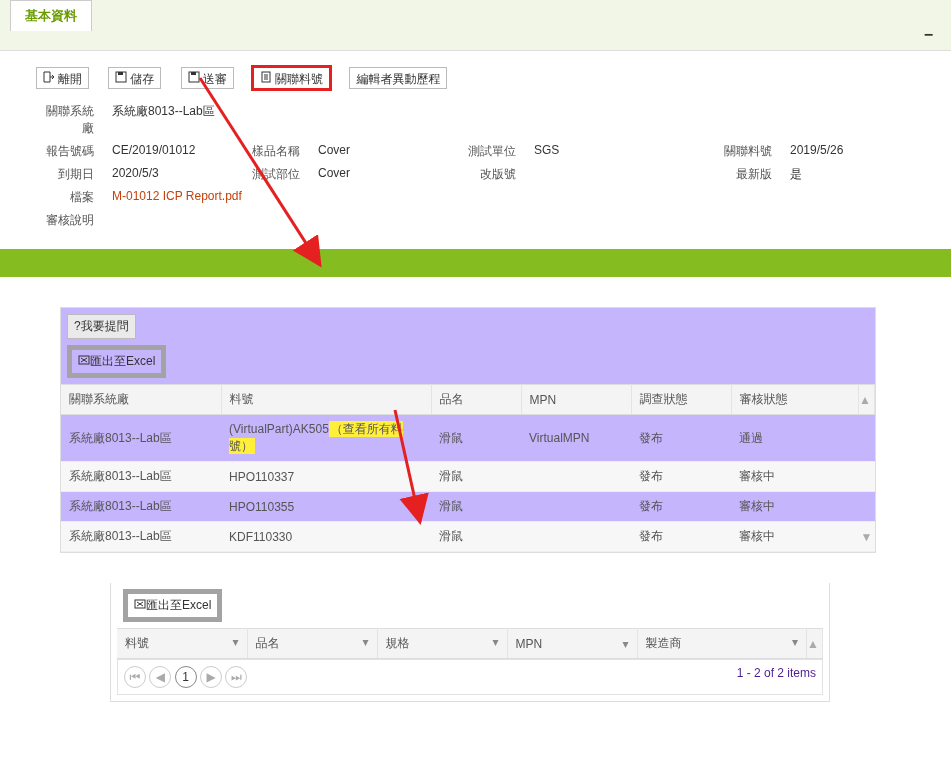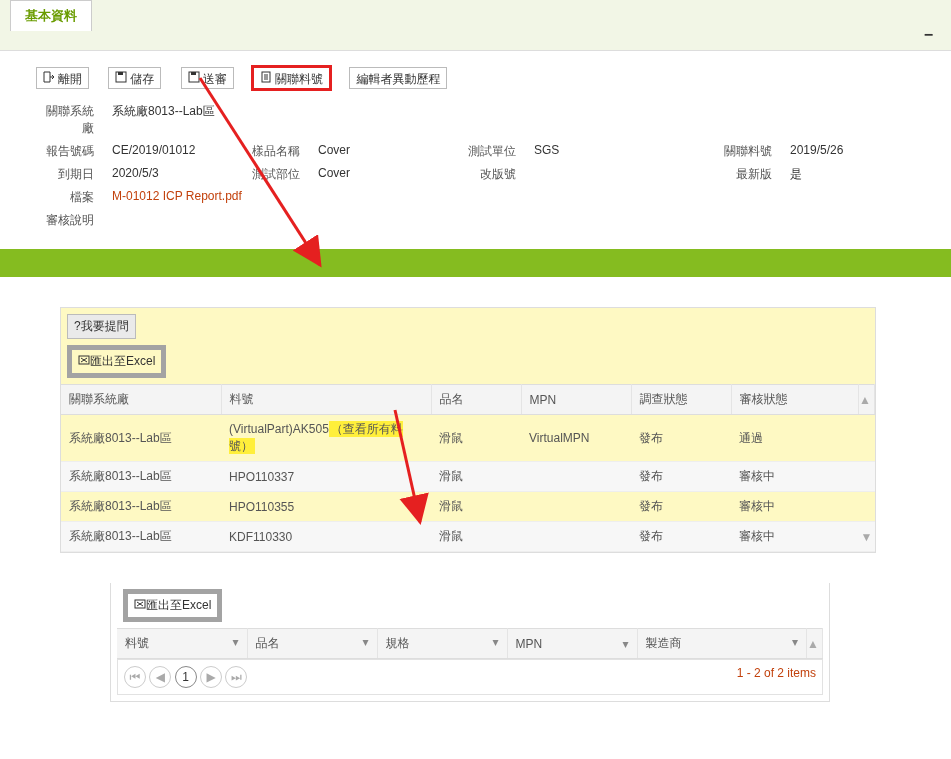--- a/index.html
+++ b/index.html
@@ -20,21 +20,21 @@
   
   .infogrid { padding:0 0 10px 40px; display:grid; grid-template-columns: 54px 110px 60px 120px 60px 160px 60px 70px; gap:6px 18px; font-size:12px;}
   .lab { color:#555; text-align:right; }
   .valwide { grid-column: span 3; }
   a.link { color:#c2410c; text-decoration:none; }
 
   
   .greenbar { background:#85bc20; height:28px; margin:10px 0 0 0;}
 
   
-  .panel1 { margin:30px 0 0 60px; width:816px; border:1px solid #ddd; background:#fef9c3;}
+  .panel1 { margin:30px 0 0 60px; width:816px; border:1px solid #ddd; background:#c4b5fd;}
   .ask { display:inline-block; border:1px solid #bbb; background:#eaeaea; padding:3px 6px; margin:6px 0 6px 6px;}
   .export { display:inline-flex; align-items:center; border:5px solid #a3a3a3; padding:3px 6px; margin:0 0 6px 6px;}
   .tbl { width:100%; border-collapse:collapse;}
   .tbl th { background:#f4f4f4; text-align:left; font-weight:normal; color:#555; border-top:1px solid #ddd; border-bottom:1px solid #ddd; border-right:1px solid #e4e4e4; padding:6px 8px;}
   .tbl td { border-bottom:1px solid #eee; padding:6px 8px; color:#555;}
   .tbl tr.alt td { background:#f7f7f7;}
   .yellowtag { background:#ffef3b; padding:1px 2px;}
 
   
   .panel2wrap { margin:30px 0 0 110px; width:720px; background:#fff;}
@@ -222,21 +222,21 @@
           </thead>
         <tbody>
         </tbody>
       </table>
       <div class="pager">
         <span class="pgbtn">⏮</span>
         <span class="pgbtn">◀</span>
         <span class="pgbtn pgcur">1</span>
         <span class="pgbtn">▶</span>
         <span class="pgbtn">⏭</span>
-        <span style="float:right;color:#c2410c;">1 - 2 of 2 items</span>
+        <span style="float:right;color:#4c1d95;">1 - 2 of 2 items</span>
       </div>
       
     </div>
   </div>
 
   <svg class="arrowlayer">
     <defs>
         <marker id="ah" markerWidth="12" markerHeight="12" refX="9" refY="5" orient="auto">
           <path d="M0,0 L10,5 L0,10 z" fill="#e52020"></path>
         </marker>

